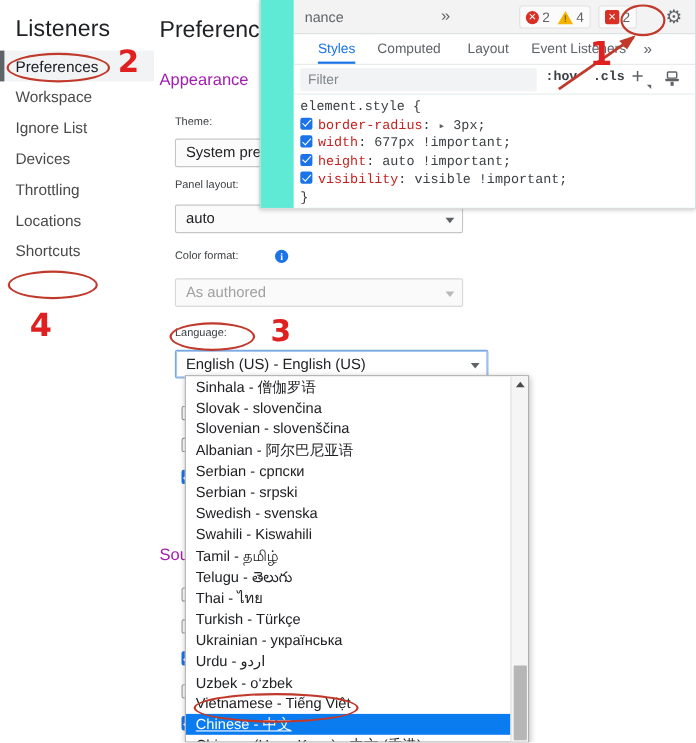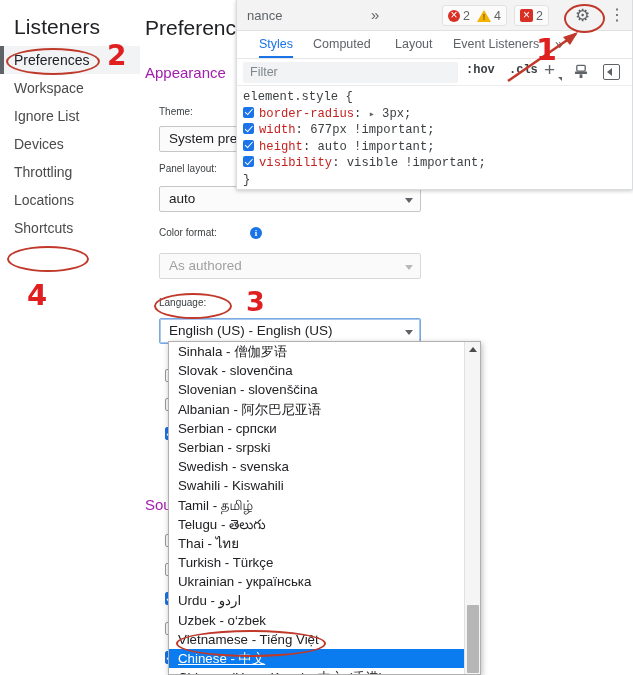--- a/index.html
+++ b/index.html
@@ -60,20 +60,21 @@
   .cbx.on::after {
     content:""; position:absolute; left:3px; top:0px; width:4px; height:8px;
     border:solid #fff; border-width:0 2px 2px 0; transform:rotate(42deg);
   }
 
   
   .devtools {
     position:absolute; left:236px; top:0; width:397px; height:190px;
     background:#5eead4; border:1px solid #dadce0; border-top:none;
     box-shadow:0 1px 4px rgba(0,0,0,.22);
+    padding-left:30px;
   }
   .dt-toolbar {
     position:relative; height:31px; background:#f3f3f3; border-bottom:1px solid #e0e0e0;
   }
   .dt-tab { position:absolute; top:0; height:31px; line-height:31px; font-size:13px; color:#5f6368; }
   .dt-chevrons { position:absolute; top:0; height:31px; line-height:29px; font-size:15px; color:#5f6368; }
 
   .badge-group {
     position:absolute; top:5px; height:21px; display:flex; align-items:center;
     border:1px solid #e2e2e2; border-radius:3px; background:#fbfbfb; padding:0 5px; gap:3px;
@@ -203,21 +204,21 @@
       </div>
 
       <div class="field-label" style="left:19px; top:227px;">Color format:</div>
       <div class="info-dot" style="left:110px; top:227px;">i</div>
       <div class="sel disabled" style="left:19px; top:253px; width:262px;">
         <span>As authored</span>
         <span class="arrow"></span>
       </div>
 
       <div class="field-label" style="left:19px; top:297px;">Language:</div>
-      <div class="sel focused" style="left:19px; top:318px; width:262px;">
+      <div class="sel focused" style="left:19px; top:318px; width:285px;">
         <span>English (US) - English (US)</span>
         <span class="arrow"></span>
       </div>
 
       <div class="section-head" style="top:496px;">Sour</div>
       <div class="cbx" style="left:25px; top:369px;"></div>
       <div class="cbx" style="left:25px; top:398px;"></div>
       <div class="cbx on" style="left:25px; top:427px;"></div>
       <div class="cbx" style="left:25px; top:534px;"></div>
       <div class="cbx" style="left:25px; top:563px;"></div>

